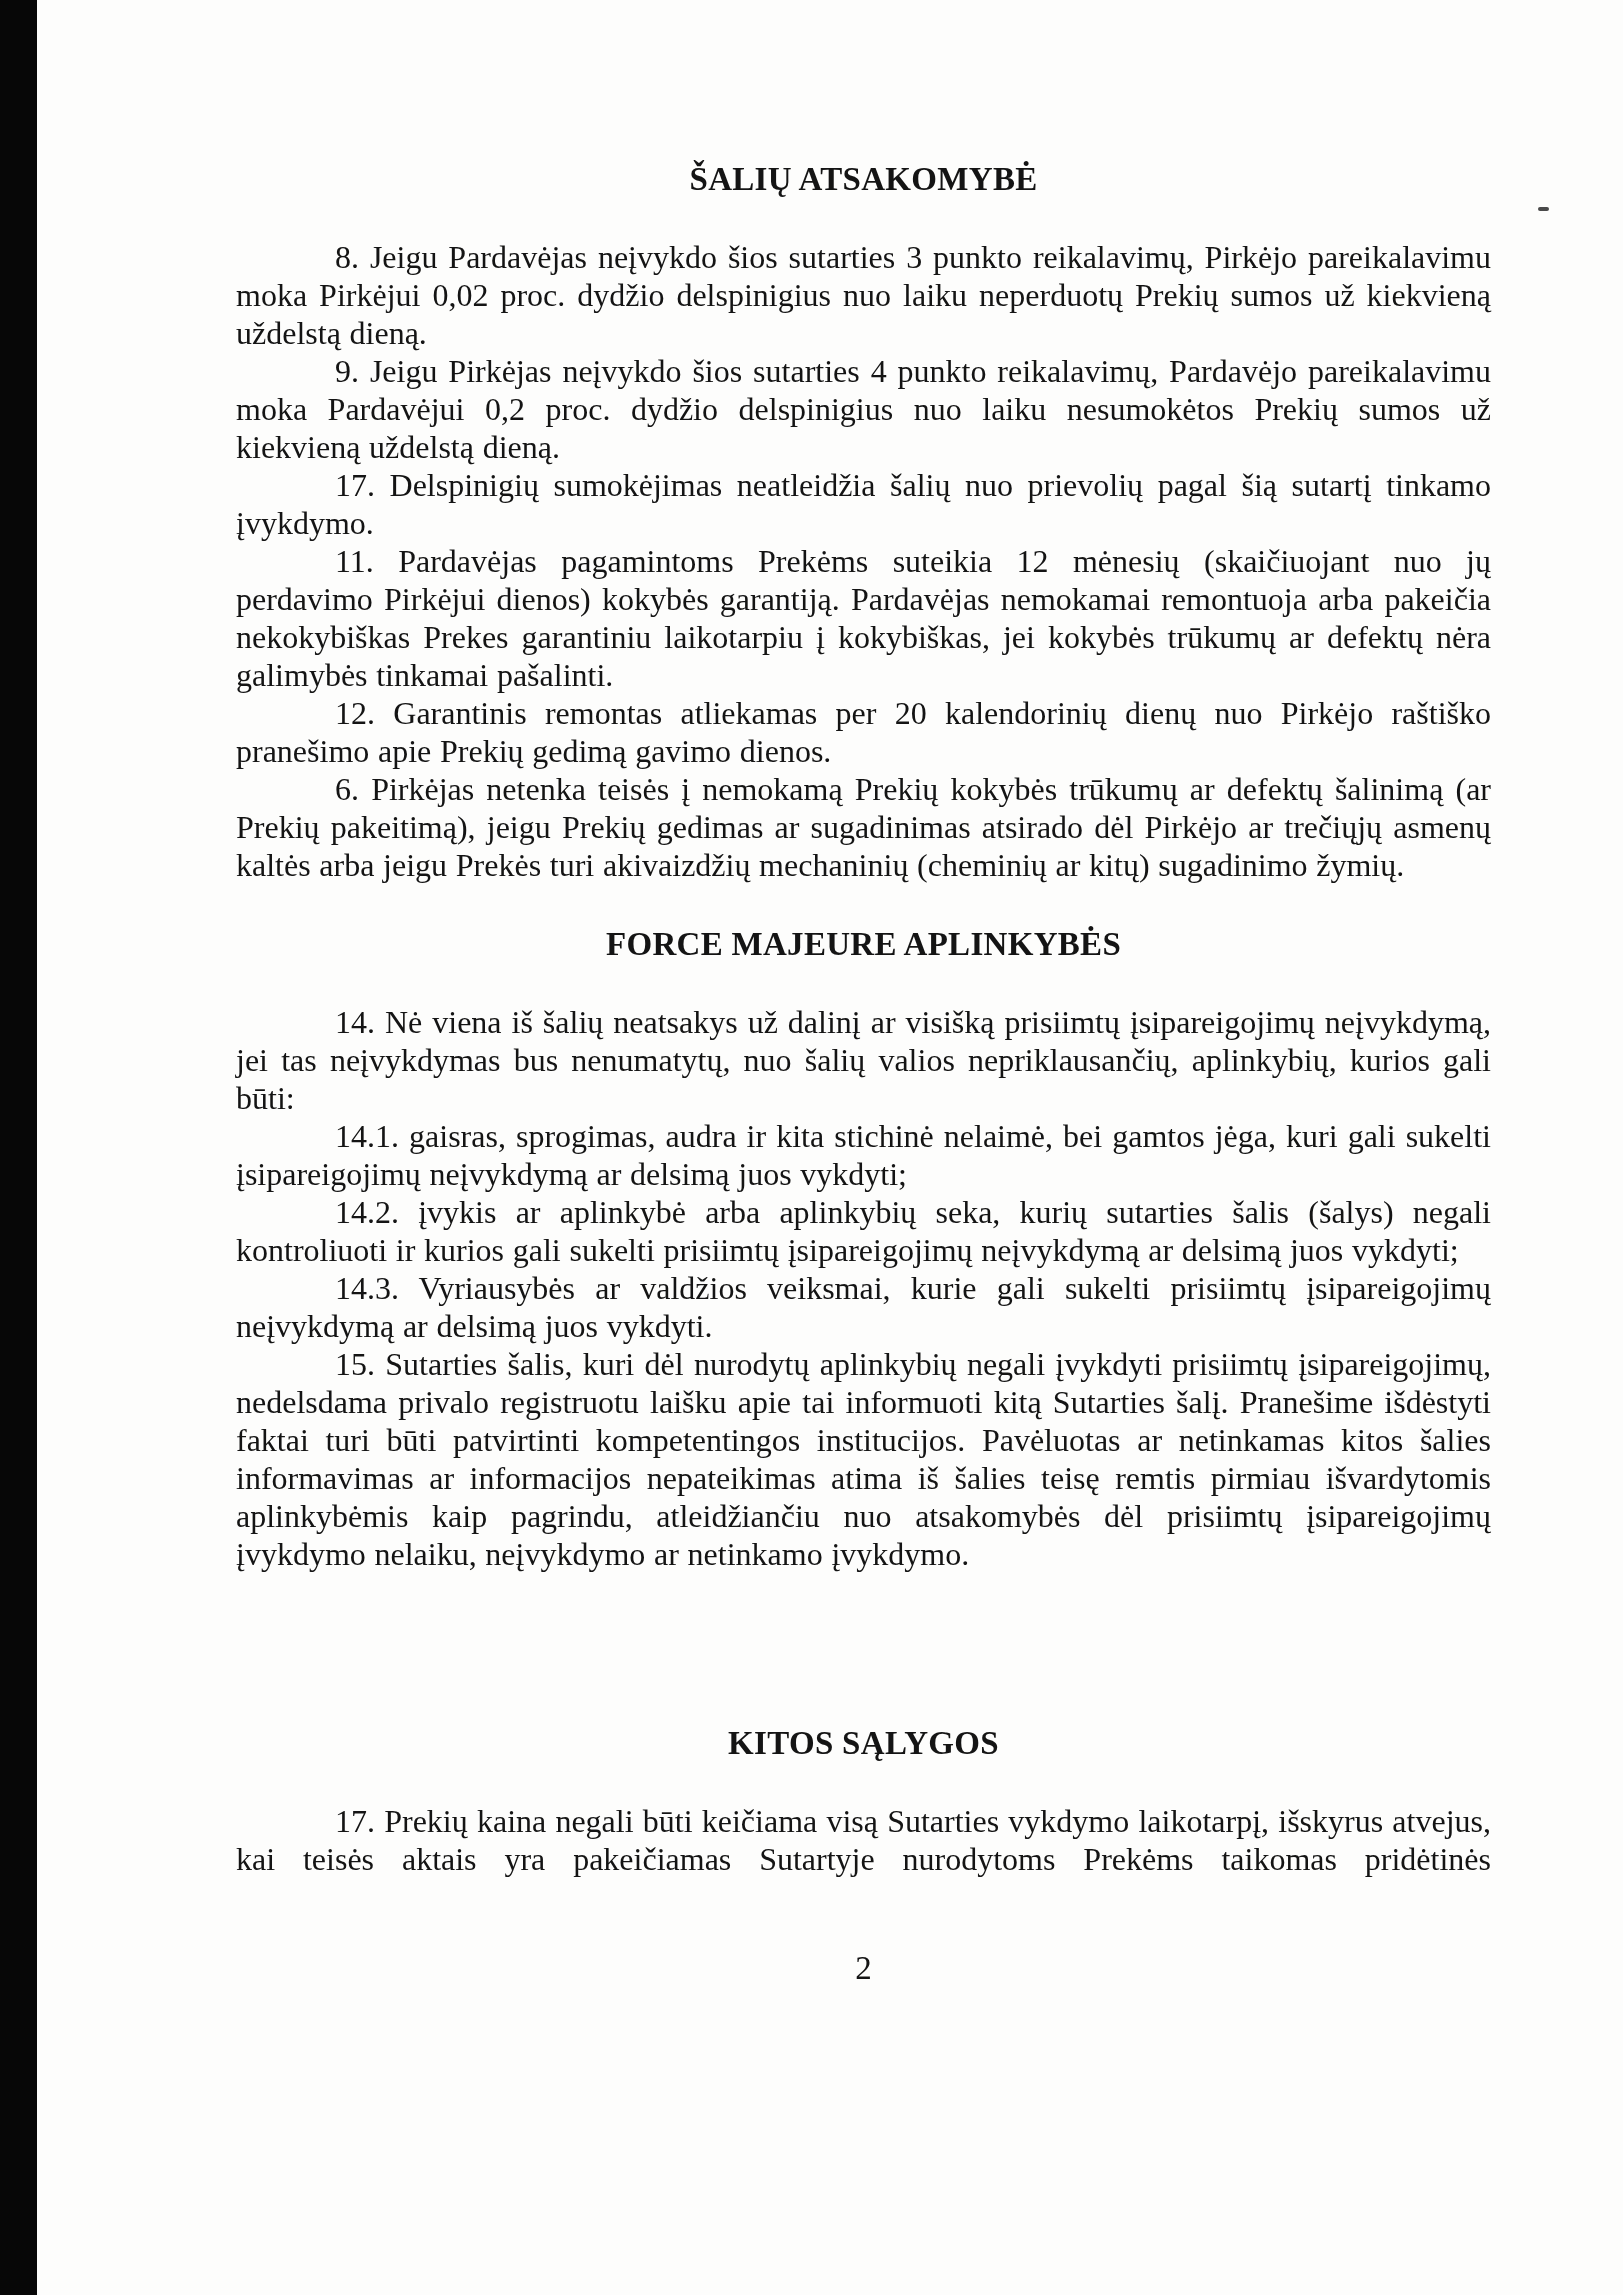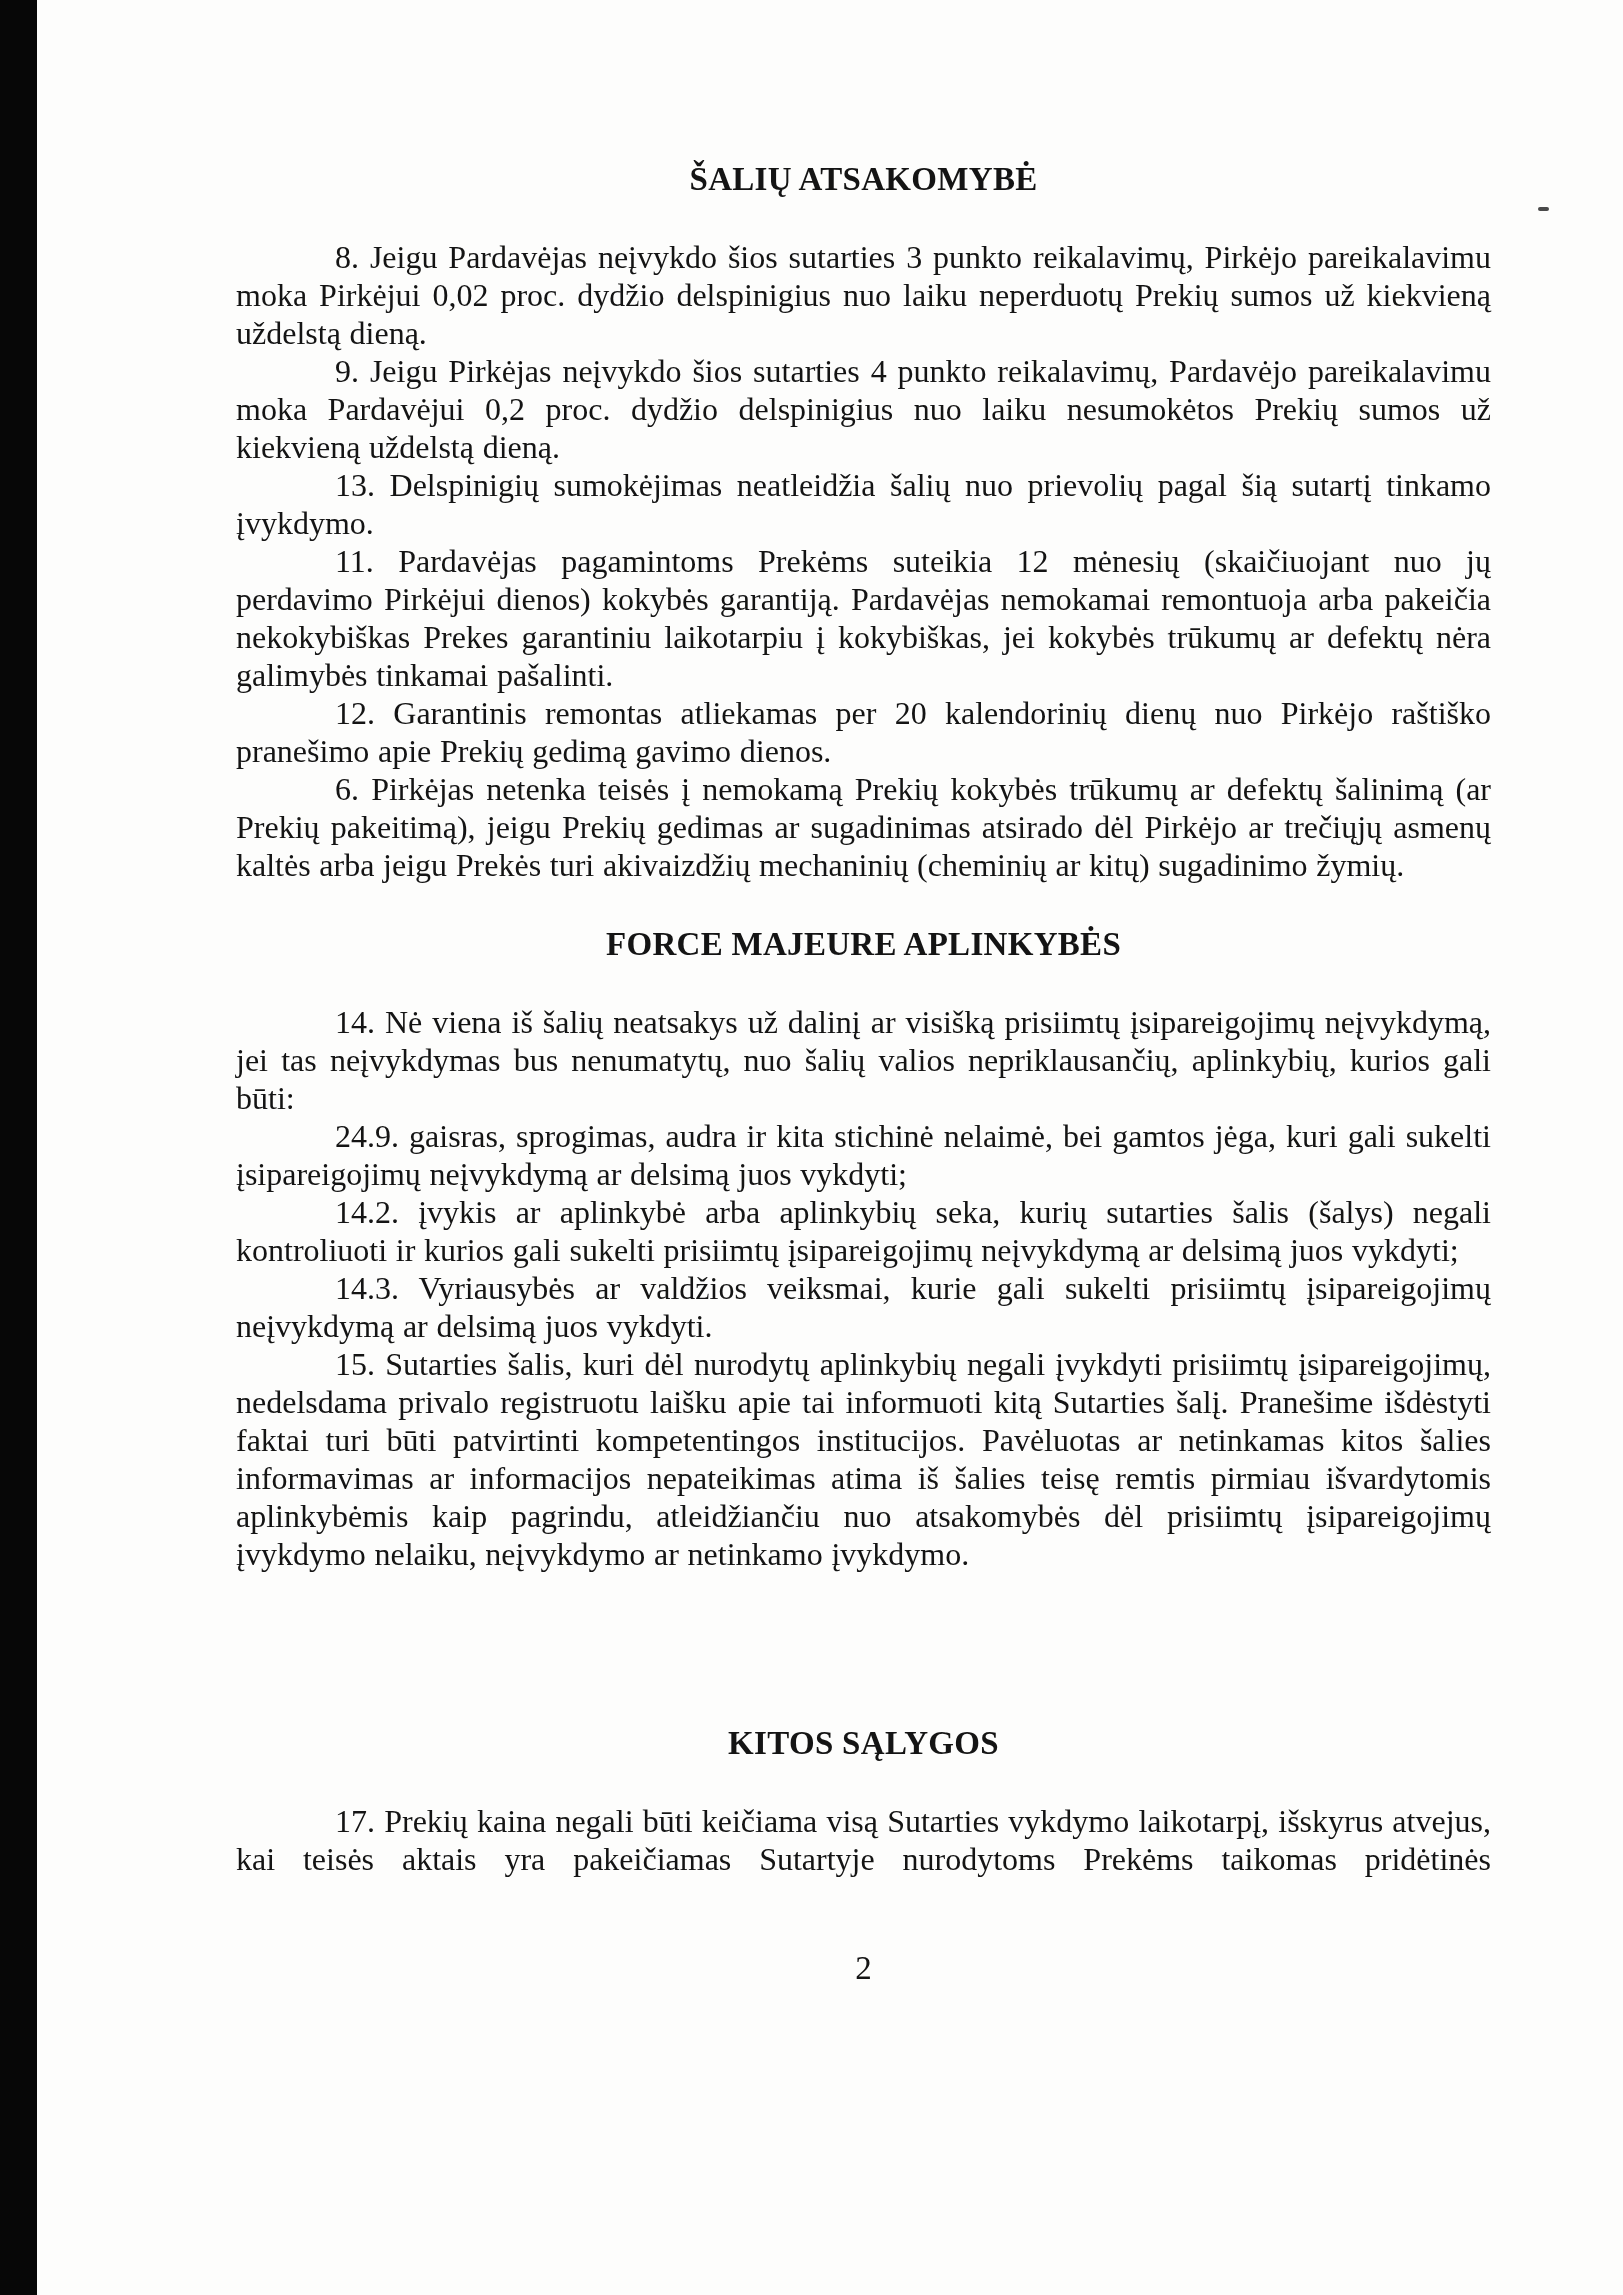--- a/index.html
+++ b/index.html
@@ -76,33 +76,33 @@
 
 <div class="scan-bar"></div>
 <div class="scan-mark"></div>
 
 <main class="content">
 
   <section class="first">
     <h1 class="heading">ŠALIŲ ATSAKOMYBĖ</h1>
     <p class="para">8. Jeigu Pardavėjas neįvykdo šios sutarties 3 punkto reikalavimų, Pirkėjo pareikalavimu moka Pirkėjui 0,02 proc. dydžio delspinigius nuo laiku neperduotų Prekių sumos už kiekvieną uždelstą dieną.</p>
     <p class="para">9. Jeigu Pirkėjas neįvykdo šios sutarties 4 punkto reikalavimų, Pardavėjo pareikalavimu moka Pardavėjui 0,2 proc. dydžio delspinigius nuo laiku nesumokėtos Prekių sumos už kiekvieną uždelstą dieną.</p>
-    <p class="para">13. Delspinigių sumokėjimas neatleidžia šalių nuo prievolių pagal šią sutartį tinkamo įvykdymo.</p>
+    <p class="para">17. Delspinigių sumokėjimas neatleidžia šalių nuo prievolių pagal šią sutartį tinkamo įvykdymo.</p>
   </section>
 
   <section>
     <p class="para">11. Pardavėjas pagamintoms Prekėms suteikia 12 mėnesių (skaičiuojant nuo jų perdavimo Pirkėjui dienos) kokybės garantiją. Pardavėjas nemokamai remontuoja arba pakeičia nekokybiškas Prekes garantiniu laikotarpiu į kokybiškas, jei kokybės trūkumų ar defektų nėra galimybės tinkamai pašalinti.</p>
     <p class="para">12. Garantinis remontas atliekamas per 20 kalendorinių dienų nuo Pirkėjo raštiško pranešimo apie Prekių gedimą gavimo dienos.</p>
     <p class="para">6. Pirkėjas netenka teisės į nemokamą Prekių kokybės trūkumų ar defektų šalinimą (ar Prekių pakeitimą), jeigu Prekių gedimas ar sugadinimas atsirado dėl Pirkėjo ar trečiųjų asmenų kaltės arba jeigu Prekės turi akivaizdžių mechaninių (cheminių ar kitų) sugadinimo žymių.</p>
   </section>
 
   <section>
     <h1 class="heading">FORCE MAJEURE APLINKYBĖS</h1>
     <p class="para">14. Nė viena iš šalių neatsakys už dalinį ar visišką prisiimtų įsipareigojimų neįvykdymą, jei tas neįvykdymas bus nenumatytų, nuo šalių valios nepriklausančių, aplinkybių, kurios gali būti:</p>
-    <p class="para">24.9. gaisras, sprogimas, audra ir kita stichinė nelaimė, bei gamtos jėga, kuri gali sukelti įsipareigojimų neįvykdymą ar delsimą juos vykdyti;</p>
+    <p class="para">14.1. gaisras, sprogimas, audra ir kita stichinė nelaimė, bei gamtos jėga, kuri gali sukelti įsipareigojimų neįvykdymą ar delsimą juos vykdyti;</p>
     <p class="para">14.2. įvykis ar aplinkybė arba aplinkybių seka, kurių sutarties šalis (šalys) negali kontroliuoti ir kurios gali sukelti prisiimtų įsipareigojimų neįvykdymą ar delsimą juos vykdyti;</p>
     <p class="para">14.3. Vyriausybės ar valdžios veiksmai, kurie gali sukelti prisiimtų įsipareigojimų neįvykdymą ar delsimą juos vykdyti.</p>
     <p class="para">15. Sutarties šalis, kuri dėl nurodytų aplinkybių negali įvykdyti prisiimtų įsipareigojimų, nedelsdama privalo registruotu laišku apie tai informuoti kitą Sutarties šalį. Pranešime išdėstyti faktai turi būti patvirtinti kompetentingos institucijos. Pavėluotas ar netinkamas kitos šalies informavimas ar informacijos nepateikimas atima iš šalies teisę remtis pirmiau išvardytomis aplinkybėmis kaip pagrindu, atleidžiančiu nuo atsakomybės dėl prisiimtų įsipareigojimų įvykdymo nelaiku, neįvykdymo ar netinkamo įvykdymo.</p>
   </section>
 
   <section class="kitos">
     <h1 class="heading">KITOS SĄLYGOS</h1>
     <p class="para cont">17. Prekių kaina negali būti keičiama visą Sutarties vykdymo laikotarpį, išskyrus atvejus, kai teisės aktais yra pakeičiamas Sutartyje nurodytoms Prekėms taikomas pridėtinės</p>
   </section>
 

